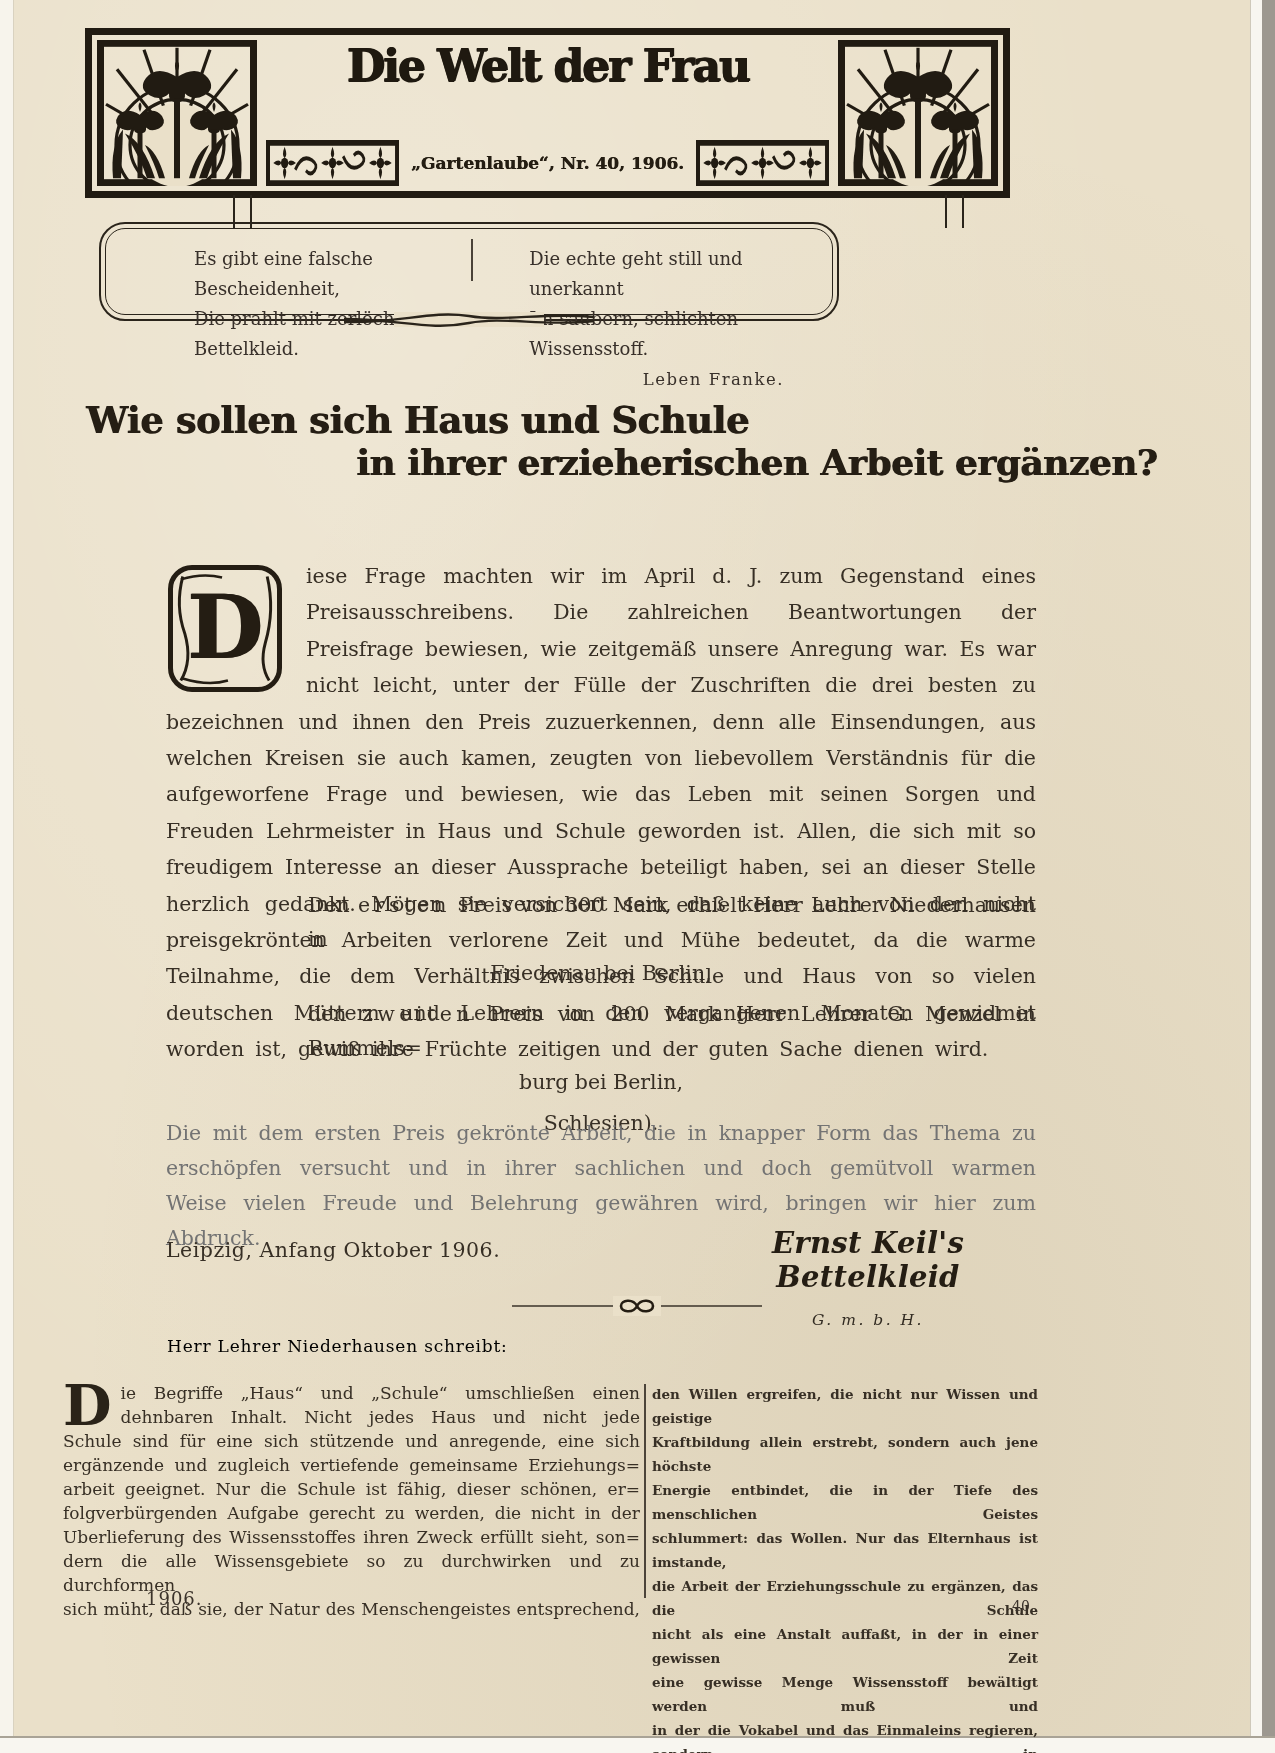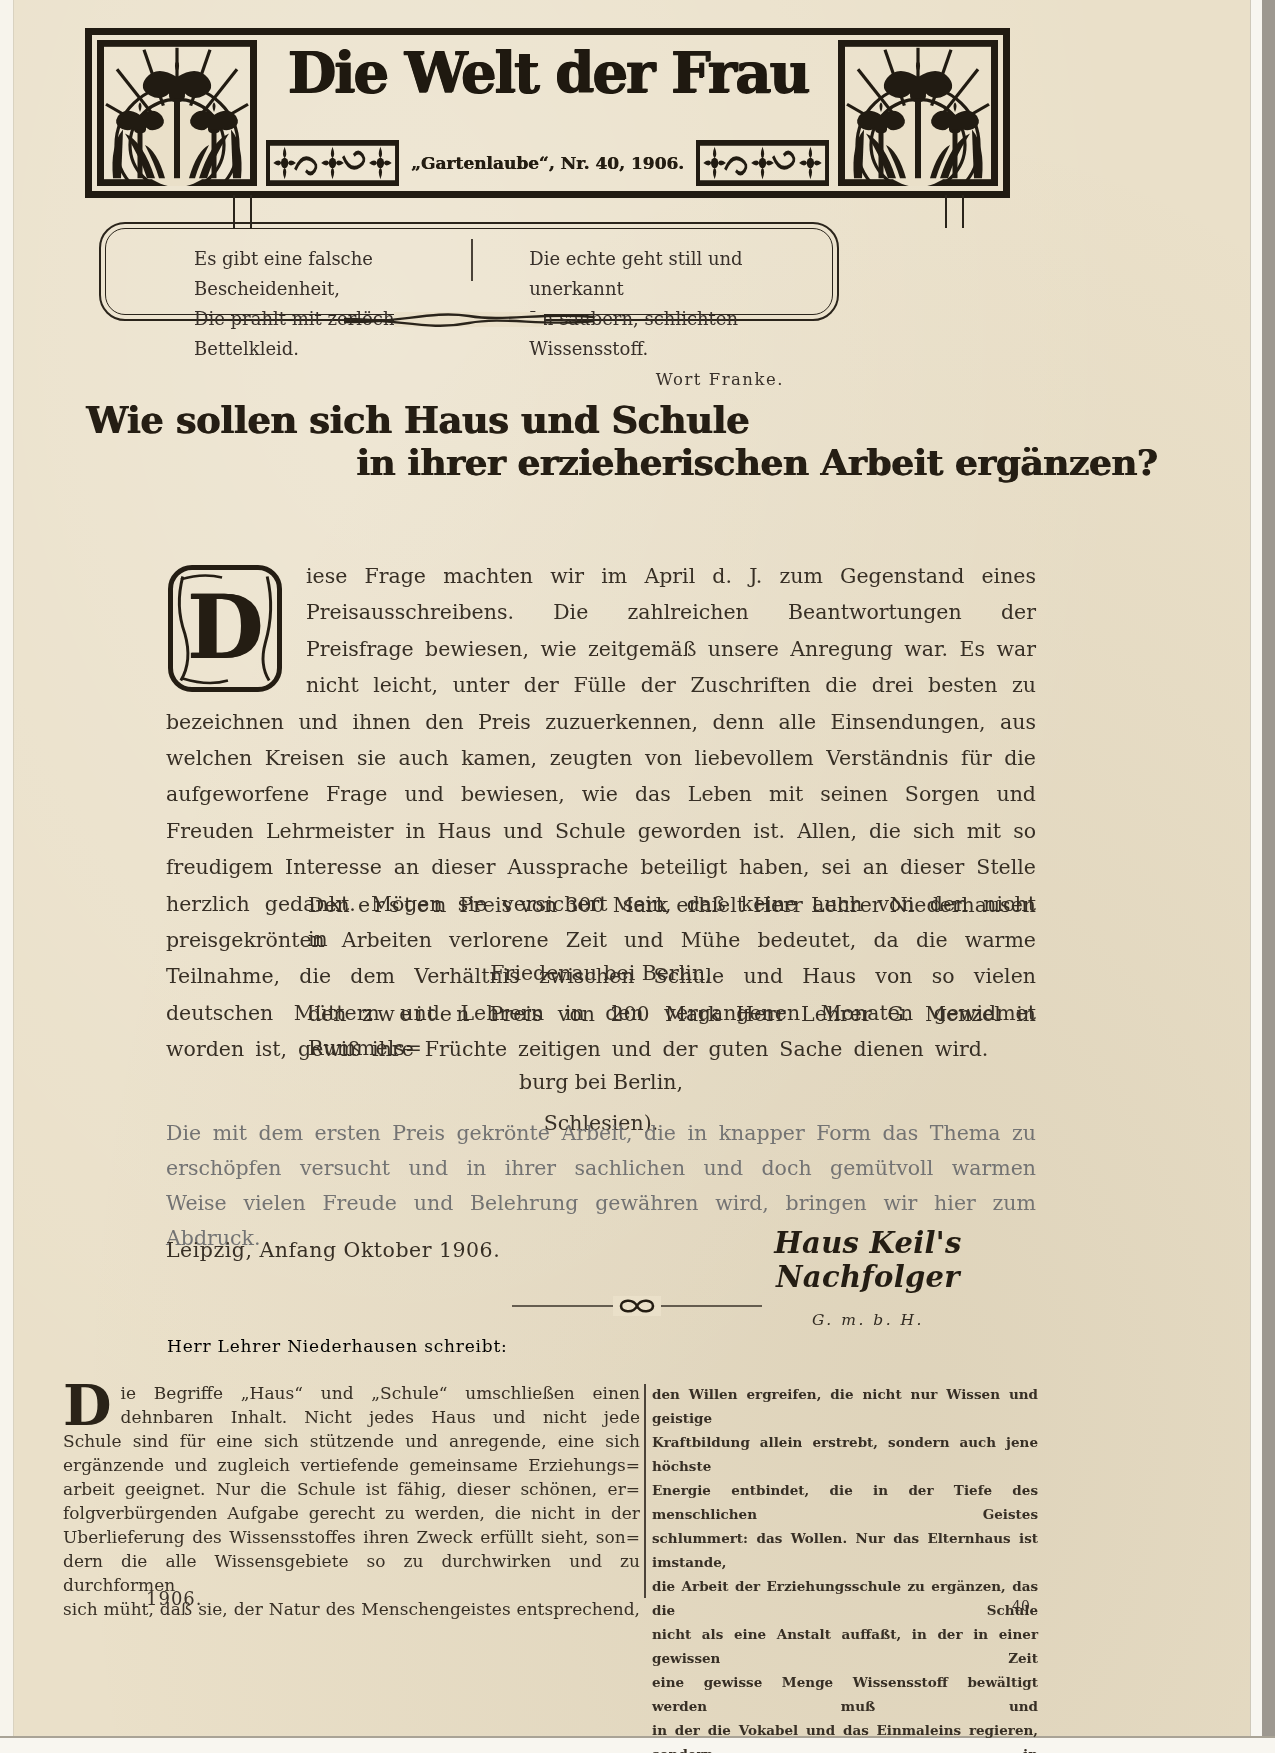--- a/index.html
+++ b/index.html
@@ -17,21 +17,21 @@
   .edge-right-inner{position:absolute;right:13px;top:0;width:11px;height:100%;background:#f8f6f0;border-left:1px solid #cfc9ba;}
   .edge-bottom{position:absolute;left:0;bottom:0;height:15px;width:100%;background:#f8f6f0;border-top:2px solid #a9a396;}
 
   
   .masthead{position:absolute;left:85px;top:28px;width:925px;height:170px;border:7px solid #211b12;box-sizing:border-box;display:flex;}
   .floral-panel{width:160px;margin:5px;flex:0 0 auto;}
   .floral-panel svg{display:block;width:100%;height:100%;}
   .floral-panel.right{transform:scaleX(-1);}
   .masthead-center{flex:1;display:flex;flex-direction:column;align-items:center;justify-content:space-between;padding:4px 2px 0 2px;min-width:0;}
   .masthead-title{
-    font-size:56px;font-weight:bold;letter-spacing:-2px;line-height:1.05;color:#1f1910;
+    font-size:44px;font-weight:bold;letter-spacing:-2px;line-height:1.05;color:#1f1910;
     text-shadow:1.3px 0 0 #1f1910, 0 0.6px 0 #1f1910;white-space:nowrap;margin-top:4px;
   }
   .masthead-subrow{width:100%;display:flex;align-items:flex-end;gap:12px;height:58px;box-sizing:border-box;padding:0 2px 5px 2px;}
   .ornament-strip{flex:1;height:46px;min-width:0;}
   .ornament-strip svg{display:block;width:100%;height:100%;}
   .issue-line{font-weight:bold;font-size:17px;white-space:nowrap;color:#241d12;text-shadow:0.5px 0 0 #241d12;padding-bottom:13px;}
 
   
   .epigraph-tab{position:absolute;top:195px;width:15px;height:33px;border-left:2.5px solid #2a241b;border-right:2.5px solid #2a241b;}
   .tab-left{left:233px;} .tab-right{left:945px;}
@@ -236,21 +236,21 @@
 <div class="epigraph-tab tab-right"></div>
 <div class="epigraph">
   <div class="epigraph-inner">
     <div class="epigraph-col left">
       <div>Es gibt eine falsche Bescheidenheit,</div>
       <div>Die prahlt mit zerlöchertem Bettelkleid.</div>
     </div>
     <div class="epigraph-col right">
       <div>Die echte geht still und unerkannt</div>
       <div>Im saubern, schlichten Wissensstoff.</div>
-      <div class="epigraph-attribution">Wort Franke.</div>
+      <div class="epigraph-attribution">Leben Franke.</div>
     </div>
   </div>
   <div class="epigraph-vline"></div>
   <svg class="epigraph-knot" width="250" height="38" viewBox="0 0 250 38">
     <rect x="50" y="12" width="150" height="15" fill="#eae0c9"></rect>
     <path d="M0 19 C 55 19 85 31 125 23 C 160 16 200 27 250 21" stroke="#2a241b" stroke-width="2.4" fill="none"></path>
     <path d="M0 22 C 55 24 85 10 125 16 C 160 22 200 12 250 17" stroke="#2a241b" stroke-width="2.4" fill="none"></path>
   </svg>
 </div>
 
@@ -280,21 +280,21 @@
   </div>
   <div class="prize">
     <div class="prize-l2">Schlesien).</div>
   </div>
 </section>
 
 <section class="closing">Die mit dem ersten Preis gekrönte Arbeit, die in knapper Form das Thema zu erschöpfen versucht und in ihrer sachlichen und doch gemütvoll warmen Weise vielen Freude und Belehrung gewähren wird, bringen wir hier zum Abdruck.</section>
 
 <div class="dateline">Leipzig, Anfang Oktober 1906.</div>
 <div class="signature-block">
-  <div class="signature">Haus Keil's Nachfolger</div>
+  <div class="signature">Ernst Keil's Bettelkleid</div>
   <div class="signature-sub">G. m. b. H.</div>
 </div>
 
 <svg class="section-divider" viewBox="0 0 250 20">
   <line x1="0" y1="10" x2="250" y2="10" stroke="#3a332a" stroke-width="1.6"></line>
   <rect x="101" y="0" width="48" height="20" fill="#eae0c9"></rect>
   <path d="M125 10 c-4 -8 -16 -6 -16 0 c0 6 12 8 16 0 c4 -8 16 -6 16 0 c0 6 -12 8 -16 0" stroke="#241d13" stroke-width="2.6" fill="none"></path>
 </svg>
 
 <div class="letter-intro">Herr Lehrer Niederhausen schreibt:</div>

